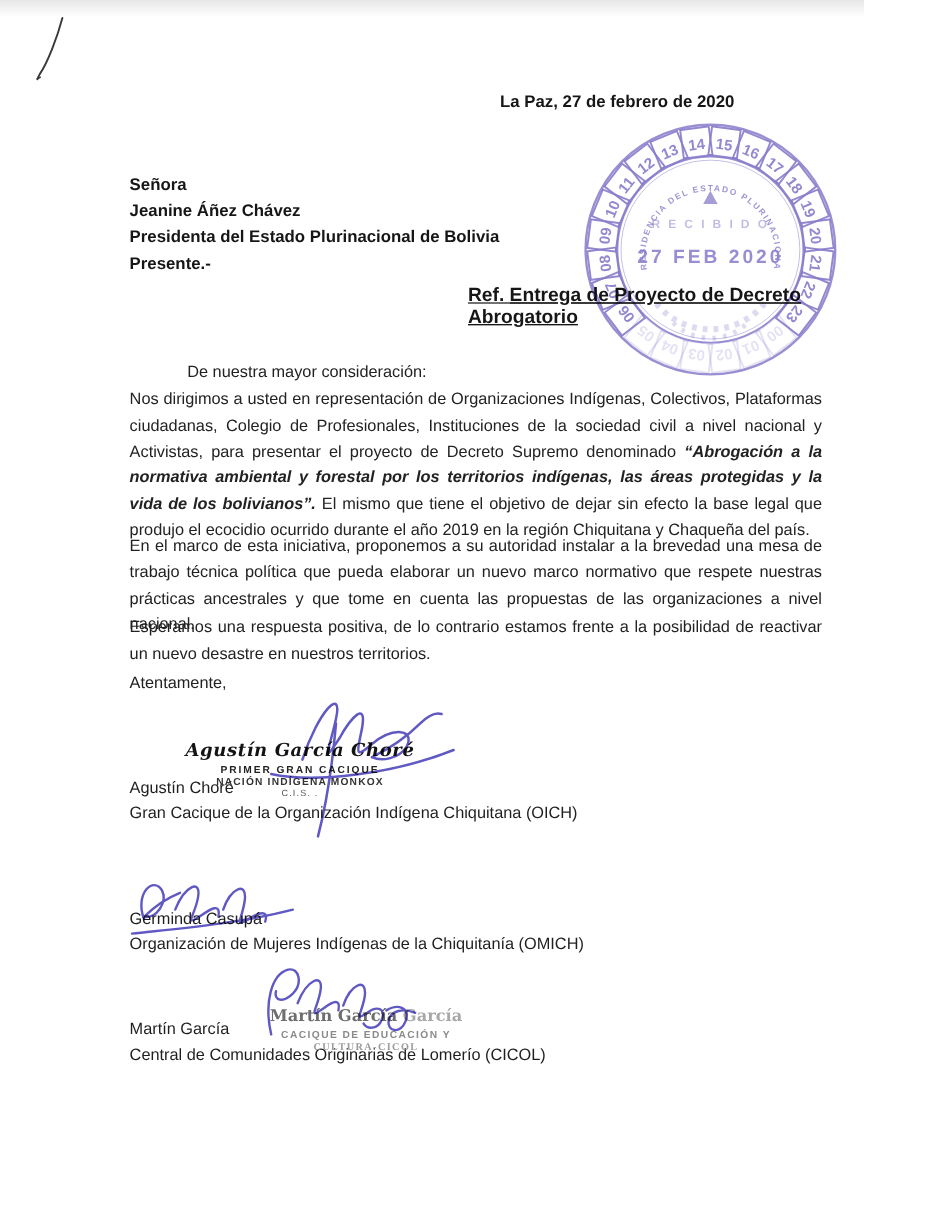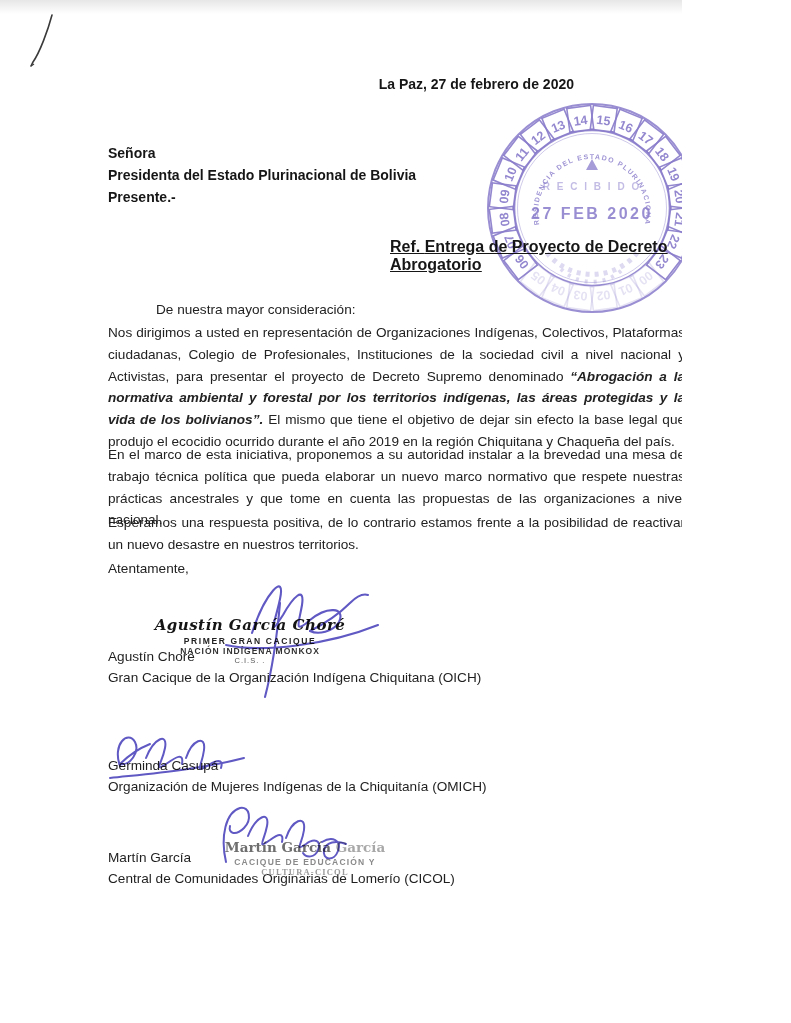--- a/index.html
+++ b/index.html
@@ -3,20 +3,21 @@
 <meta charset="utf-8">
 <style>
   html,body{margin:0;padding:0;background:#ffffff;}
   .page{
     position:relative;
     width:682px;height:1023px;
     background:#ffffff;
     font-family:"Liberation Sans",sans-serif;
     color:#1c1c1c;
     overflow:hidden;
+    padding-left:38px;
   }
   .page::before{
     content:"";position:absolute;left:0;top:0;right:0;height:14px;
     background:linear-gradient(180deg,rgba(120,120,120,0.18),rgba(255,255,255,0));
     pointer-events:none;
   }
   .abs{position:absolute;}
   .date-line{
     top:76px;right:108px;width:400px;
     text-align:right;font-size:14px;font-weight:bold;color:#161616;
@@ -74,20 +75,21 @@
 
   <svg class="abs slash-svg" width="46" height="66" viewBox="0 0 46 66">
     <path d="M 30,7 C 26,22 18,44 11,54 L 9,58" fill="none" stroke="#3a3a3a" stroke-width="1.6" stroke-linecap="round"></path>
     <path d="M 9,58 l 3,-2" fill="none" stroke="#3a3a3a" stroke-width="1.2"></path>
   </svg>
 
   <div class="abs date-line">La Paz, 27 de febrero de 2020</div>
 
   <div class="abs recipient">
     <div>Señora</div>
+    <div>Jeanine Áñez Chávez</div>
     <div>Presidenta del Estado Plurinacional de Bolivia</div>
     <div>Presente.-</div>
   </div>
 
   <div class="abs ref-line"><span>Ref. </span><span class="ref-underlined">Entrega de Proyecto de Decreto Abrogatorio</span></div>
 
   <svg class="abs stamp-svg" width="230" height="230" viewBox="0 0 230 230">
     <defs>
       <path id="arcTop" d="M 62.8,133.8 A 54,54 0 1 1 167.2,133.8" fill="none"></path>
     </defs>

